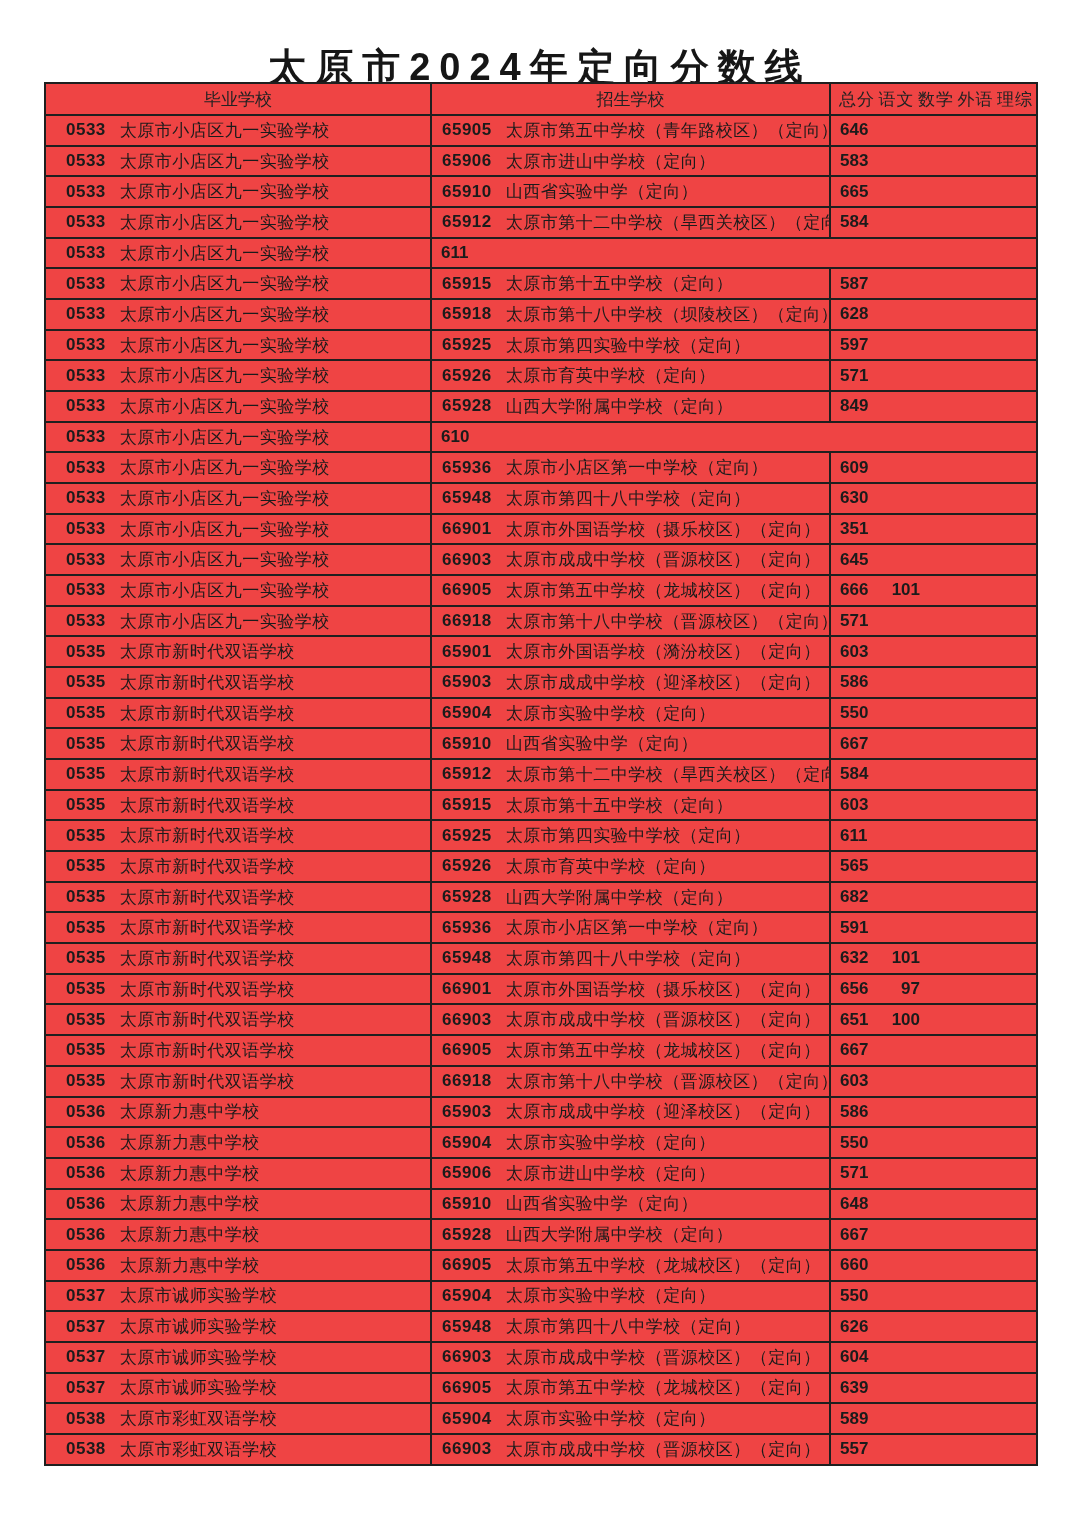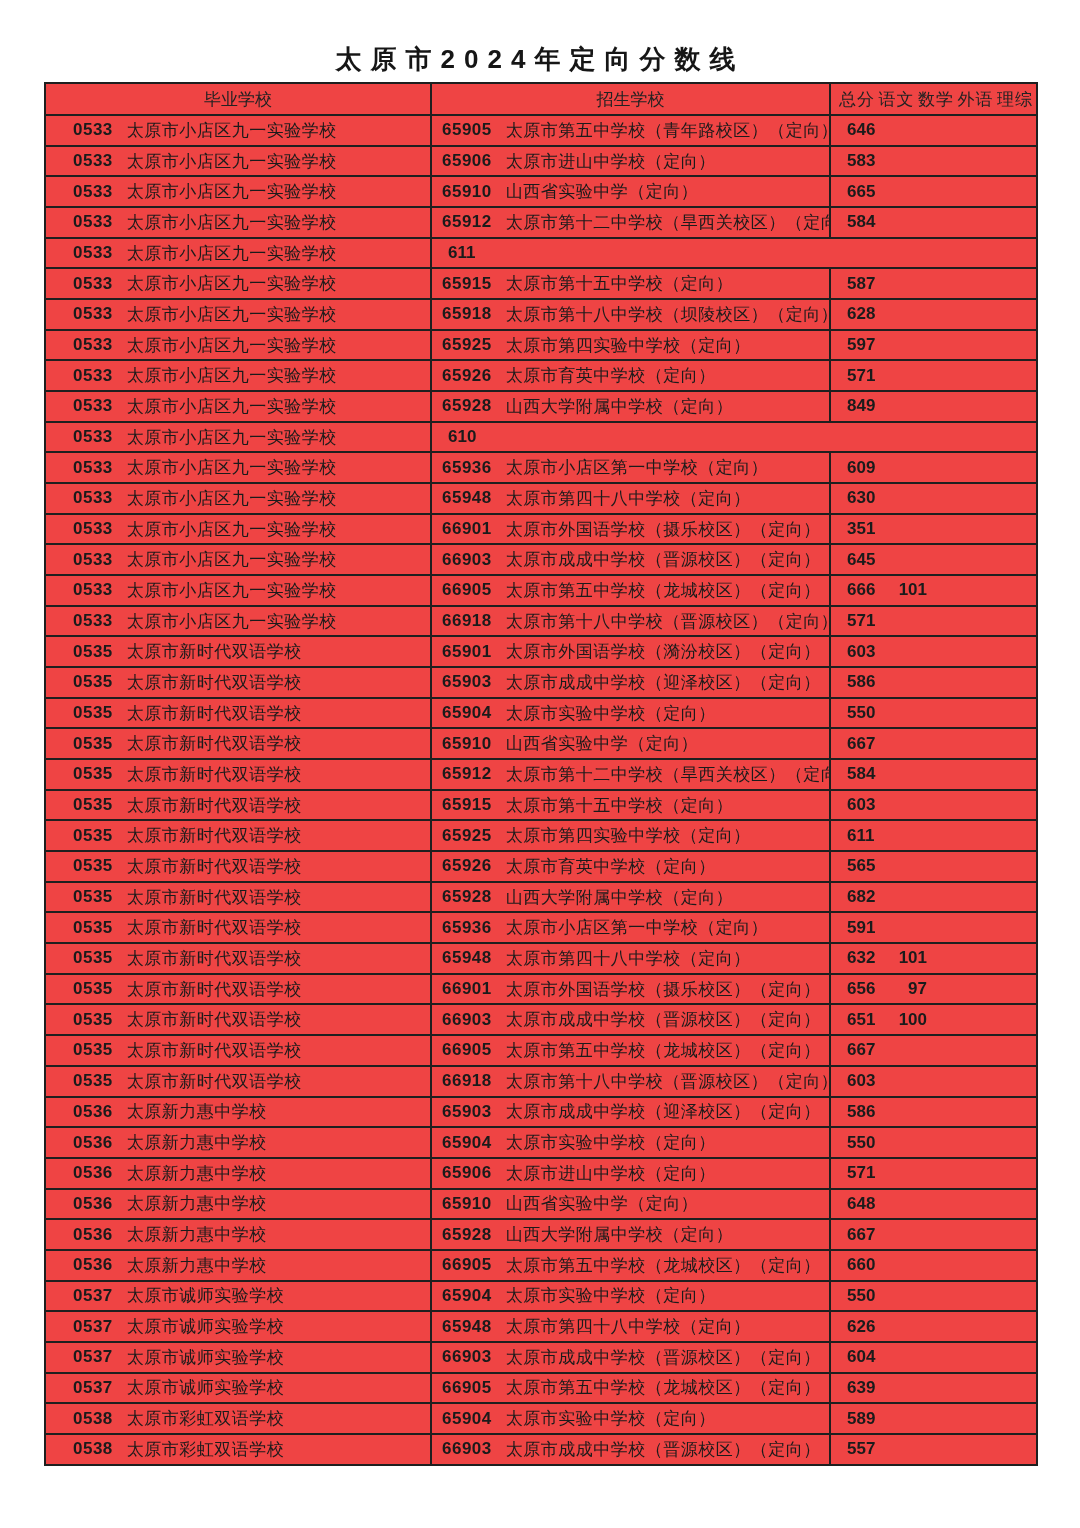--- a/index.html
+++ b/index.html
@@ -7,21 +7,21 @@
   body {
     width: 1080px; height: 1528px;
     position: relative;
     font-family: "Liberation Sans", sans-serif;
     color: #1b1b1b;
   }
   .page-title {
     position: absolute;
     top: 42px; left: 0; width: 100%;
     text-align: center;
-    font-size: 26px;
+    font-size: 38px;
     font-weight: bold;
     letter-spacing: 9px;
     color: #161616;
     white-space: nowrap;
   }
   .score-table {
     position: absolute;
     left: 44px; top: 82px;
     width: 994px;
     border: 2px solid #1f1f1f;
@@ -34,23 +34,23 @@
     border-top: 2px solid #1f1f1f;
     font-size: 17px;
   }
   .trow.thead { border-top: none; height: 30px; }
   .cell {
     display: flex;
     align-items: center;
     overflow: hidden;
     white-space: nowrap;
   }
-  .col-grad  { width: 386px; border-right: 2px solid #1f1f1f; padding-left: 27px; }
+  .col-grad  { width: 386px; border-right: 2px solid #1f1f1f; padding-left: 20px; }
   .col-enroll{ width: 399px; border-right: 2px solid #1f1f1f; padding-left: 10px; text-align: center; }
-  .col-score { flex: 1; padding-left: 16px; }
+  .col-score { flex: 1; padding-left: 9px; }
   .thead .cell { justify-content: center; padding-left: 0; font-size: 17px; color: #222; }
   .thead .col-score {
     justify-content: space-between;
     padding: 0 3px 0 8px;
   }
   .thead .col-score span { letter-spacing: 1px; }
   .code { font-weight: bold; margin-right: 14px; letter-spacing: 0.5px; }
   .name { font-size: 17px; letter-spacing: 0.5px; }
   .total { font-weight: bold; width: 46px; }
   .chn   { font-weight: bold; width: 34px; text-align: right; }

